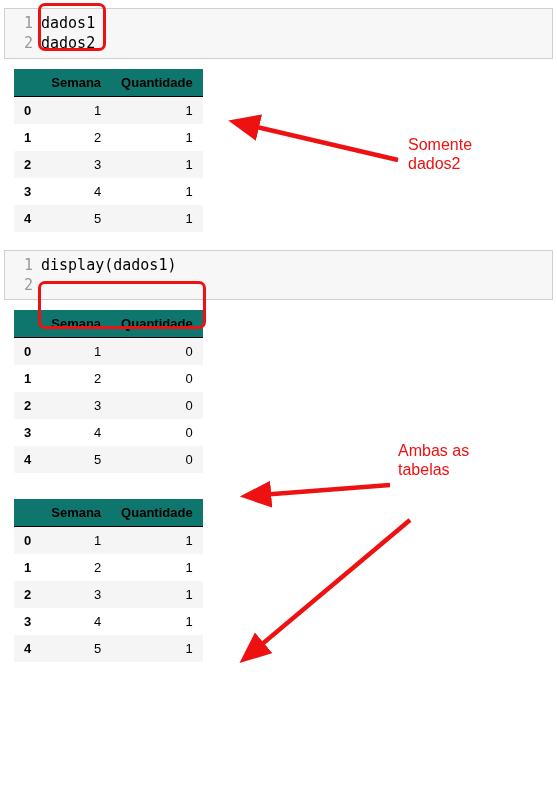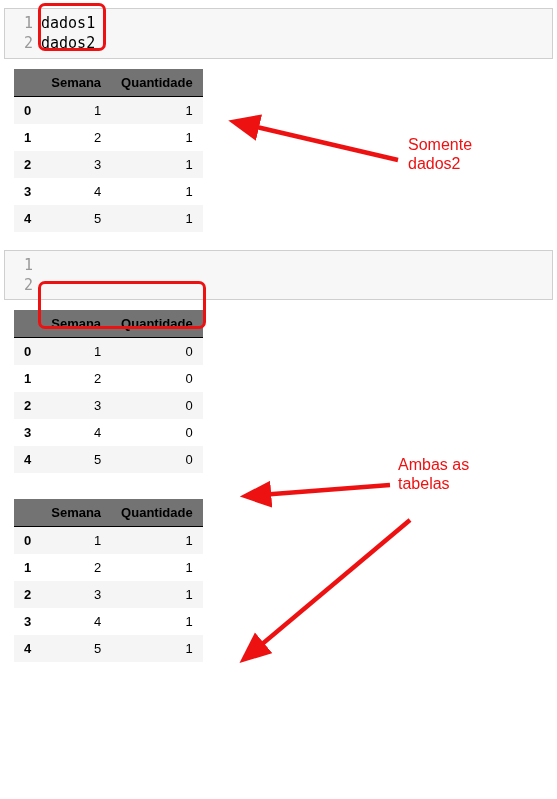--- a/index.html
+++ b/index.html
@@ -50,21 +50,21 @@
     font-size: 13px;
   }
   table.df th, table.df td {
     padding: 6px 10px;
     text-align: right;
     border: none;
   }
   table.df thead th {
     font-weight: bold;
     border-bottom: 1px solid #000;
-    background: #737373;
+    background: #0f766e;
   }
   table.df thead th.corner {
     border-bottom: 1px solid #000;
   }
   table.df tbody th {
     font-weight: bold;
     text-align: right;
     padding-right: 10px;
   }
   table.df tbody tr:nth-child(odd)  { background: #f5f5f5; }
@@ -132,20 +132,21 @@
         <td>5</td>
         <td>1</td>
       </tr>
     </tbody>
   </table>
 </div>
 
 <div class="cell-input" style="position:relative;">
   <div class="code-line">
     <span class="gutter">1</span>
+    <span class="code">display(dados1)</span>
   </div>
   <div class="code-line">
     <span class="gutter">2</span>
   </div>
 </div>
 <div class="hl-box" style="left:38px; top:281px; width:168px; height:48px;"></div>
 
 <div class="output-block">
   <table class="df">
     <thead>
@@ -220,21 +221,21 @@
         <td>5</td>
         <td>1</td>
       </tr>
     </tbody>
   </table>
 </div>
 
 <div class="annot" style="left:408px; top:135px; white-space:pre;">Somente
 dados2</div>
 
-<div class="annot" style="left:398px; top:455px; white-space:pre;">Ambas as
+<div class="annot" style="left:398px; top:441px; white-space:pre;">Ambas as
 tabelas</div>
 
 <svg class="arrow" style="left:0; top:0;" width="557" height="799">
   <defs>
     <marker id="ah" markerWidth="9" markerHeight="9" refX="2.5" refY="3" orient="auto">
       <polygon points="0 0, 7 3, 0 6" fill="#e11"></polygon>
     </marker>
   </defs>
 
   <line x1="398" y1="160" x2="248" y2="125" stroke="#e11" stroke-width="4.5" marker-end="url(#ah)"></line>

